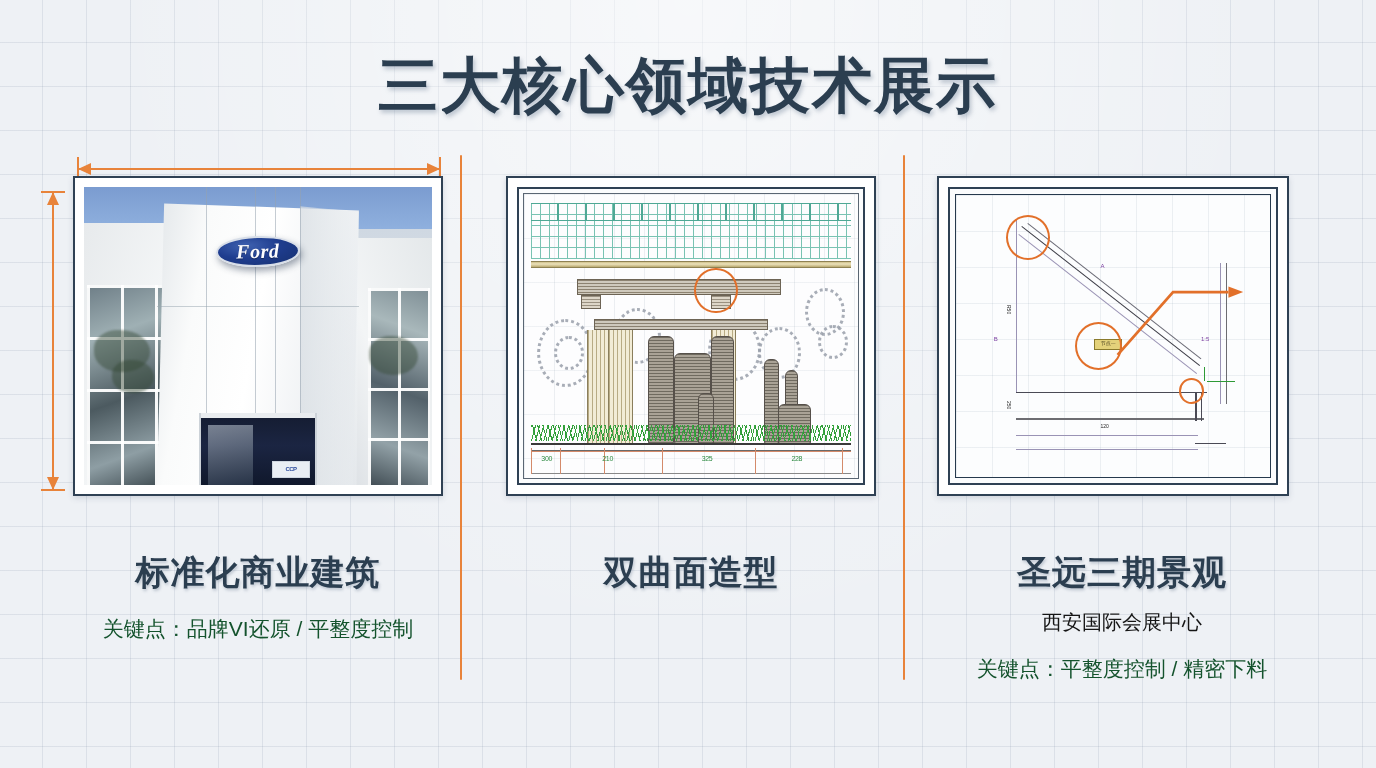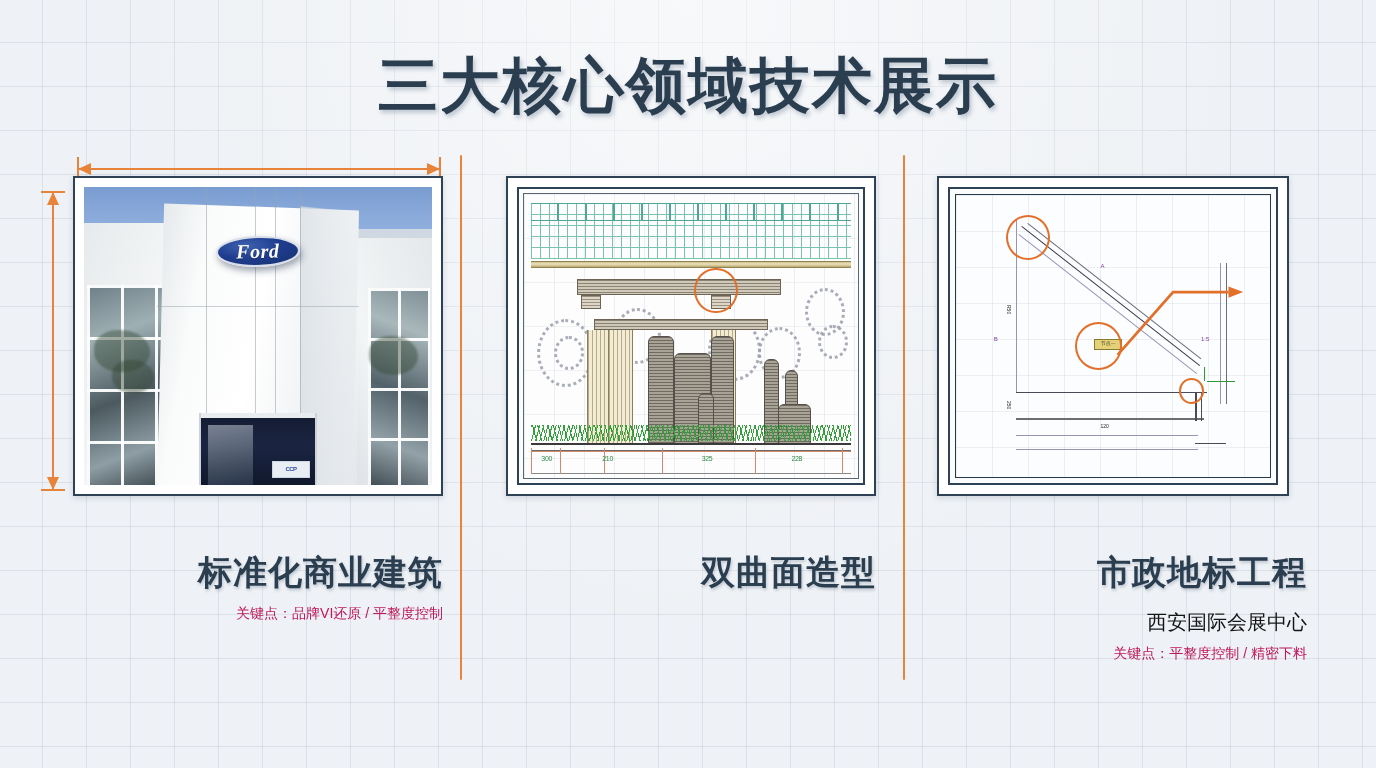--- a/index.html
+++ b/index.html
@@ -156,39 +156,39 @@
     width: 100%;
     height: 100%;
     border: 2px solid #2f4154;
     overflow: hidden;
     position: relative;
     background: #f4f6f9;
   }
   #column-1 .frame-inner { border: none; }
 
   
-  .caption { margin-top: 54px; text-align: right; }
+  .caption { margin-top: 54px; text-align: center; }
   .card-title {
     font-size: 34px;
     font-weight: 700;
     color: #2b3e50;
     text-shadow: 1px 2px 3px rgba(90,110,135,0.32);
     white-space: nowrap;
     letter-spacing: 1px;
   }
   .card-sub {
     margin-top: 13px;
     font-size: 20px;
     color: #151515;
     white-space: nowrap;
   }
   .card-key {
-    margin-top: 9px;
-    font-size: 14px;
-    color: #be185d;
+    margin-top: 19px;
+    font-size: 21px;
+    color: #14532d;
     white-space: nowrap;
   }
 
   
   #ford-photo {
     position: absolute; inset: 0;
     background: linear-gradient(#7b9cd0 0%, #8fb0de 14%, #cfd8e2 14%, #e9ecee 100%);
     overflow: hidden;
   }
   .fd { position: absolute; }
@@ -568,19 +568,19 @@
 
             <svg style="position:absolute;inset:0;width:100%;height:100%;overflow:visible;" viewBox="0 0 340 305" preserveAspectRatio="none">
               <polyline points="175,173 235,105 295,105" fill="none" stroke="#e2702a" stroke-width="3"></polyline>
               <polygon points="295,99 311,105 295,111" fill="#e2702a"></polygon>
             </svg>
           </div>
         </div>
       </div>
     </div>
     <div class="caption">
-      <div class="card-title">市政地标工程</div>
+      <div class="card-title">圣远三期景观</div>
       <div class="card-sub">西安国际会展中心</div>
       <div class="card-key">关键点：平整度控制 / 精密下料</div>
     </div>
   </div>
 
 </div>
 
 </body></html>

